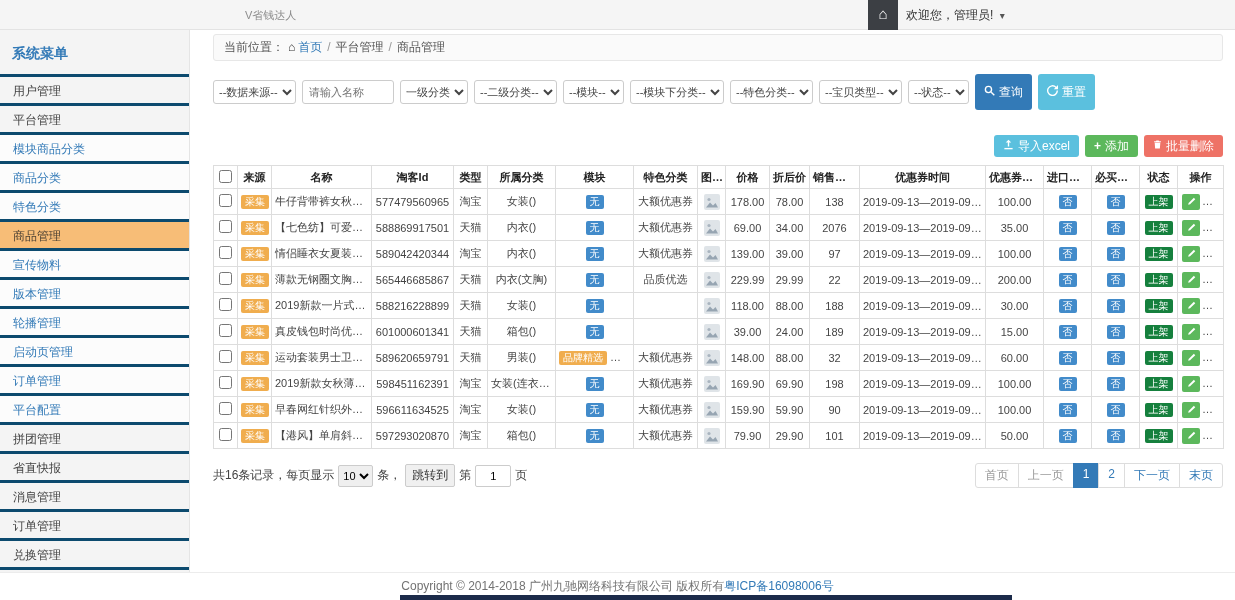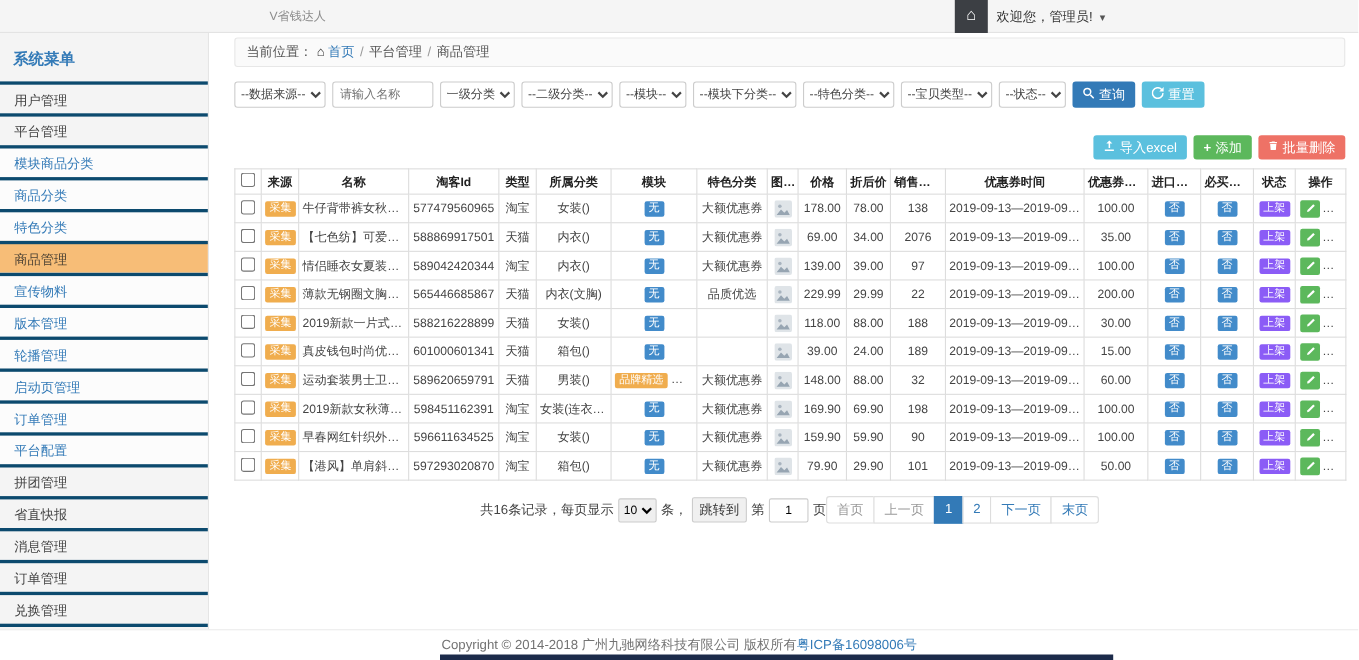--- a/index.html
+++ b/index.html
@@ -17,42 +17,42 @@
 .sb-item.sub{color:#337ab7;background:#fcfcfc}
 .sb-item.sub.active{background:#f7bd77;color:#4d4234}
 .main{position:absolute;left:213px;top:30px;width:1010px}
 .breadcrumb{margin-top:4px;height:27px;line-height:25px;background:#fafafa;border:1px solid #e7e7e7;border-radius:3px;padding:0 10px;font-size:12px;color:#555}
 .bc-house{color:#333;margin:0 3px 0 4px}
 .bc-home{color:#337ab7;cursor:pointer}
 .bc-sep{margin:0 5px;color:#999}
 .filters{margin-top:13px;display:flex;align-items:center;gap:6px}
 .f-select{height:24px;font-size:11px;border:1px solid #ccc;border-radius:3px;background:#fff;color:#444;padding:0 1px;max-width:96px}
 .f-input{height:24px;width:92px;border:1px solid #ccc;border-radius:3px;padding:0 6px;font-size:11px}
-.btn{display:inline-flex;align-items:center;gap:4px;height:24px;padding:0 9px;border:none;border-radius:3px;color:#fff;font-size:12px;cursor:pointer;white-space:nowrap}
+.btn{display:inline-flex;align-items:center;gap:4px;height:36px;padding:0 9px;border:none;border-radius:3px;color:#fff;font-size:12px;cursor:pointer;white-space:nowrap}
 .btn-primary{background:#337ab7}
 .btn-info{background:#5bc0de}
 .btn-success{background:#5cb85c}
 .btn-danger{background:#ee7266}
 .toolbar{margin-top:25px;display:flex;justify-content:flex-end;gap:6px}
 .toolbar .btn{height:22px}
 .grid{margin-top:8px;width:100%;border-collapse:collapse;table-layout:fixed;font-size:11px}
 .grid th,.grid td{border:1px solid #ddd;padding:2px 3px;text-align:center;white-space:nowrap;overflow:hidden;text-overflow:ellipsis}
 .grid th{height:23px;font-weight:bold;color:#222;background:#fff}
 .grid td{height:26px;color:#444}
 .th-op{color:#337ab7}
 .td-name{text-align:left;padding-left:5px}
 .badge{display:inline-block;padding:1px 4px;border-radius:2px;color:#fff;font-size:10px;line-height:12px}
 .b-orange{background:#f0ad4e}
 .b-blue{background:#428bca}
-.b-green{background:#8b5cf6}
+.b-green{background:#15803d}
 .thumb{display:inline-block;width:16px;height:16px;vertical-align:middle}
 .op{display:inline-flex;align-items:center;justify-content:center;width:18px;height:16px;border-radius:2px;margin:0 1px;cursor:pointer;vertical-align:middle}
 .op-edit{background:#5cb85c}
 .op-del{background:#e5493d}
-.pagebar{margin-top:14px;display:flex;justify-content:center;align-items:center;font-size:12px;color:#444}
+.pagebar{margin-top:14px;display:flex;justify-content:space-between;align-items:center;font-size:12px;color:#444}
 .pageinfo{display:flex;align-items:center;gap:4px}
 #per-page{height:22px;border:1px solid #ccc;border-radius:2px;font-size:11px}
 .jump-btn{border:1px solid #ccc;background:#f0f0f0;padding:2px 6px;border-radius:2px;cursor:pointer;color:#333}
 #page-input{width:36px;height:22px;border:1px solid #ccc;border-radius:2px;text-align:center;font-size:11px}
 .pages{display:flex}
 .page-btn{border:1px solid #ddd;padding:3px 9px;margin-left:-1px;background:#fff;color:#337ab7;cursor:pointer;font-size:12px}
 .page-btn.disabled{color:#9a9a9a}
 .page-btn.active{background:#337ab7;border-color:#337ab7;color:#fff}
 .page-btn:first-child{border-radius:3px 0 0 3px;margin-left:0}
 .page-btn:last-child{border-radius:0 3px 3px 0}

